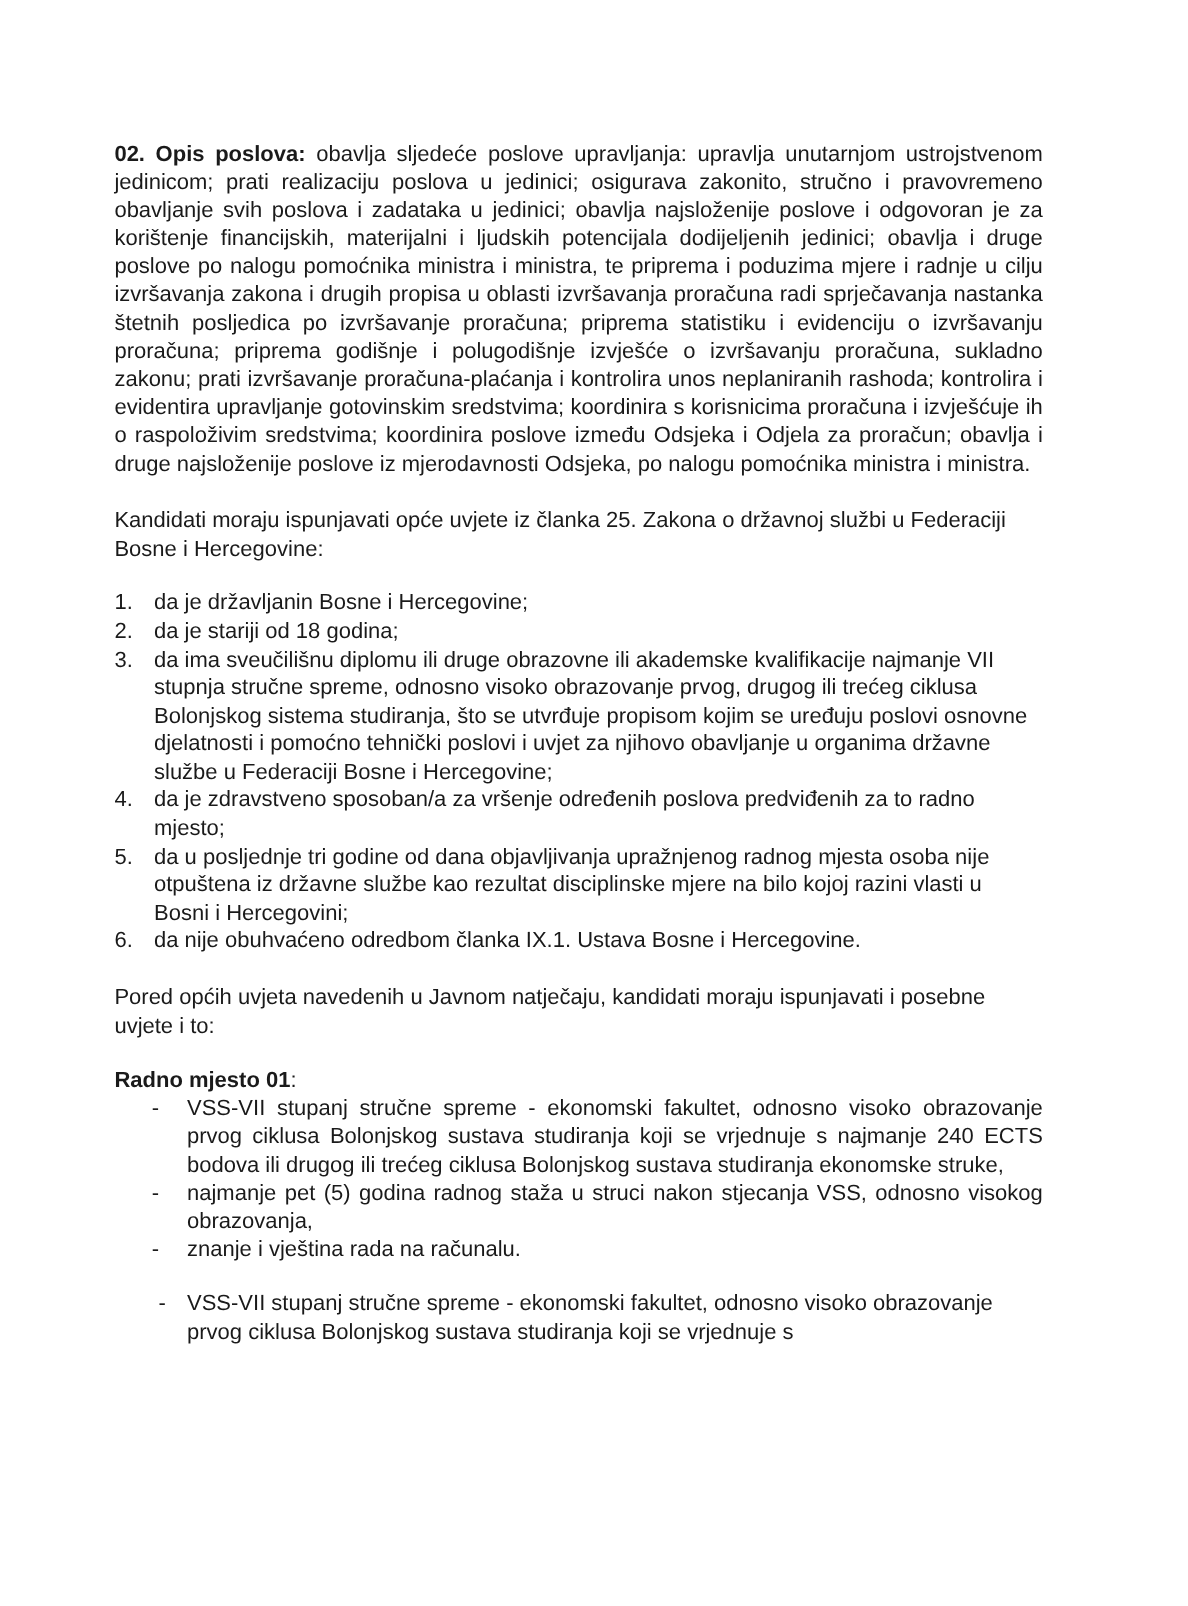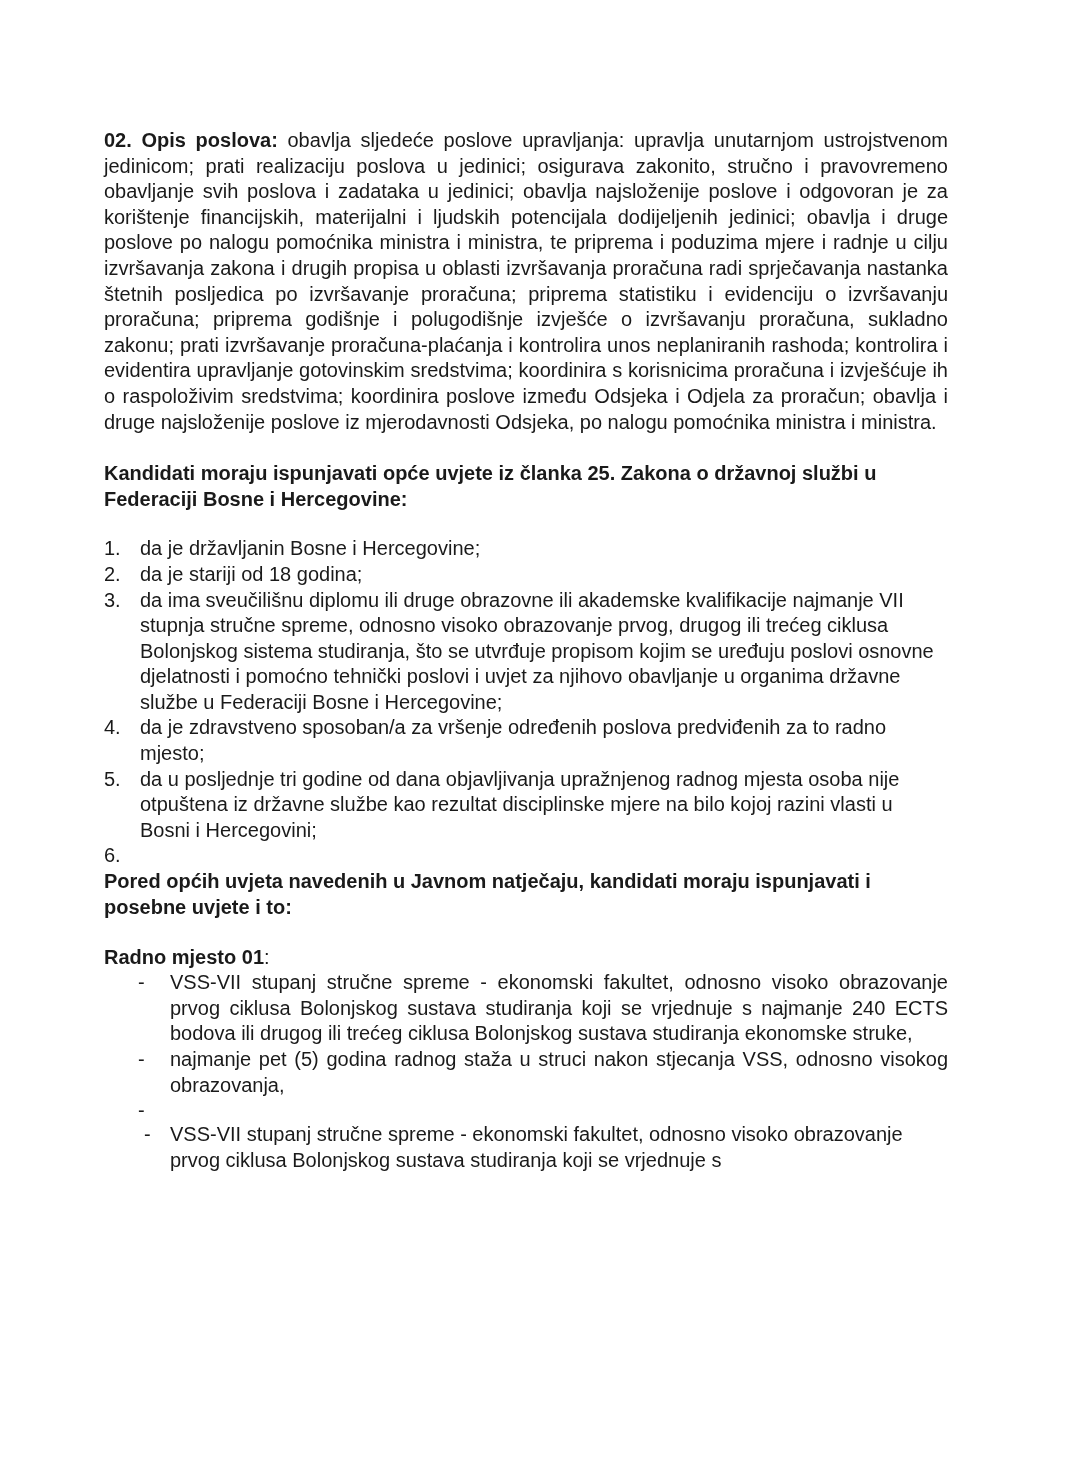--- a/index.html
+++ b/index.html
@@ -10,21 +10,21 @@
   }
   .page {
     position: relative;
     padding: 128px 132px 0 104px;
     font-size: 20px;
     line-height: 25.6px;
   }
   .justify { text-align: justify; text-align-last: left; }
   .b { font-weight: bold; }
   .para { margin: 0; }
-  .heading { margin: 0; font-weight: bold; }
+  .heading { margin: 0; font-weight: normal; }
   .gap-lg { height: 26px; }
   .gap-md { height: 24px; }
   ol.num {
     list-style: none; margin: 0; padding: 0;
   }
   ol.num li {
     position: relative; padding-left: 36px;
   }
   ol.num li .n {
     position: absolute; left: 0; top: 0;
@@ -49,35 +49,35 @@
   <p class="heading">Kandidati moraju ispunjavati opće uvjete iz članka 25. Zakona o državnoj službi u Federaciji Bosne i Hercegovine:</p>
 
   <div class="gap-md"></div>
 
   <ol class="num">
     <li><span class="n">1.</span><span>da je državljanin Bosne i Hercegovine;</span></li>
     <li><span class="n">2.</span><span>da je stariji od 18 godina;</span></li>
     <li><span class="n">3.</span><span>da ima sveučilišnu diplomu ili druge obrazovne ili akademske kvalifikacije najmanje VII stupnja stručne spreme, odnosno visoko obrazovanje prvog, drugog ili trećeg ciklusa Bolonjskog sistema studiranja, što se utvrđuje propisom kojim se uređuju poslovi osnovne djelatnosti i pomoćno tehnički poslovi i uvjet za njihovo obavljanje u organima državne službe u Federaciji Bosne i Hercegovine;</span></li>
     <li><span class="n">4.</span><span>da je zdravstveno sposoban/a za vršenje određenih poslova predviđenih za to radno mjesto;</span></li>
     <li><span class="n">5.</span><span>da u posljednje tri godine od dana objavljivanja upražnjenog radnog mjesta osoba nije otpuštena iz državne službe kao rezultat disciplinske mjere na bilo kojoj razini vlasti u Bosni i Hercegovini;</span></li>
-    <li><span class="n">6.</span></li>
+    <li><span class="n">6.</span><span>da nije obuhvaćeno odredbom članka IX.1. Ustava Bosne i Hercegovine.</span></li>
   </ol>
 
   <div class="gap-lg"></div>
 
   <p class="heading">Pored općih uvjeta navedenih u Javnom natječaju, kandidati moraju ispunjavati i posebne uvjete i to:</p>
 
   <div class="gap-md"></div>
 
   <p class="radno-label"><span>Radno mjesto 01</span><span class="colon">:</span></p>
 
   <ul class="dash justify">
     <li><span class="d">-</span><span>VSS-VII stupanj stručne spreme - ekonomski fakultet, odnosno visoko obrazovanje prvog ciklusa Bolonjskog sustava studiranja koji se vrjednuje s najmanje 240 ECTS bodova ili drugog ili trećeg ciklusa Bolonjskog sustava studiranja ekonomske struke,</span></li>
     <li><span class="d">-</span><span>najmanje pet (5) godina radnog staža u struci nakon stjecanja VSS, odnosno visokog obrazovanja,</span></li>
-    <li><span class="d">-</span></li>
+    <li><span class="d">-</span><span>znanje i vještina rada na računalu.</span></li>
   </ul>
 
   <div class="gap-md"></div>
 
 
   <ul class="dash tight">
     <li><span class="d">-</span><span>VSS-VII stupanj stručne spreme - ekonomski fakultet, odnosno visoko obrazovanje prvog ciklusa Bolonjskog sustava studiranja koji se vrjednuje s</span></li>
   </ul>
 
 </div>

